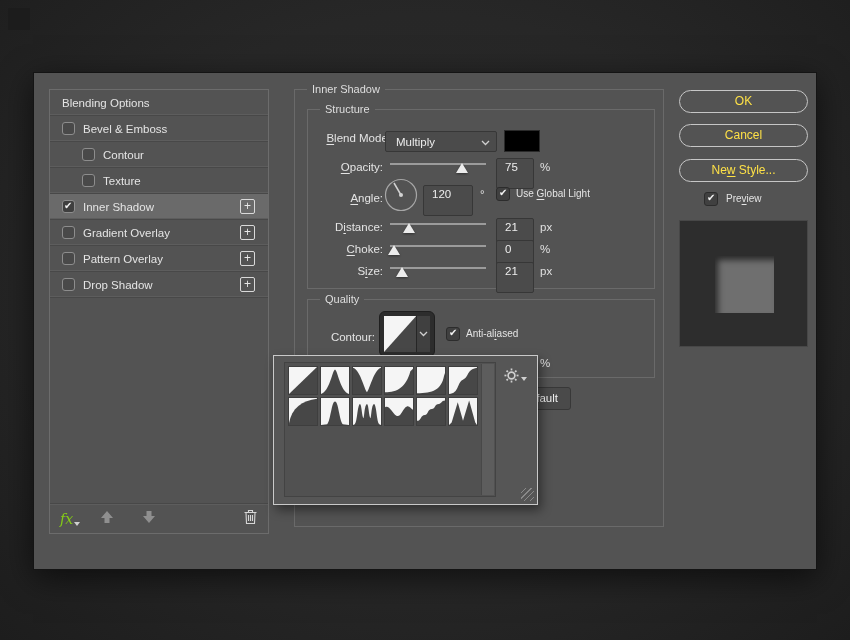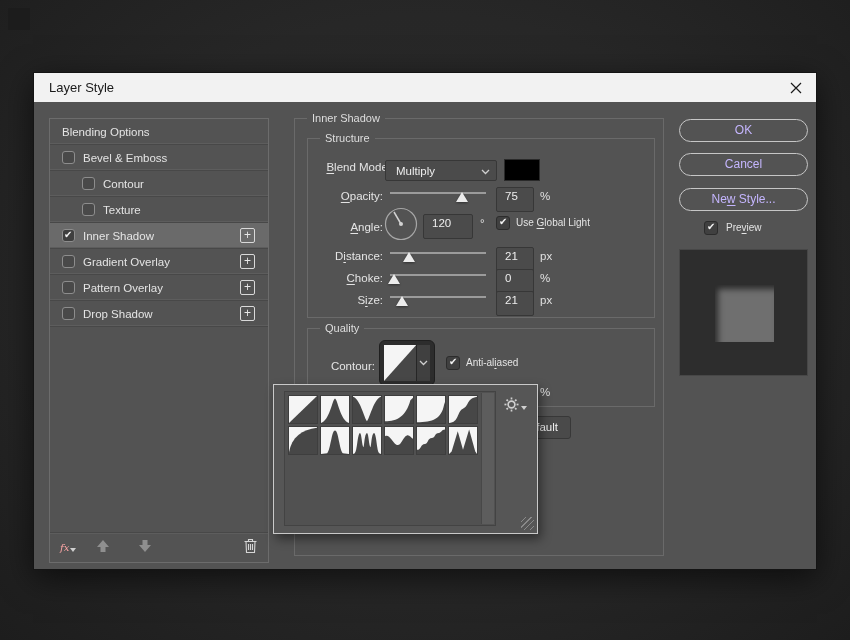--- a/index.html
+++ b/index.html
@@ -30,36 +30,36 @@
     border:1px solid #8d8d8d; margin-right:8px; position:relative; flex:0 0 auto; }
   .sb-check.checked { background:#3f3f3f; }
   .sb-check.checked::after { content:"✔"; position:absolute; left:1px; top:-1px;
     font-size:10px; color:#f2f2f2; }
   .plus-btn { position:absolute; right:13px; top:5px; width:15px; height:15px;
     border:1px solid #d9d9d9; border-radius:2px; color:#e9e9e9; font-size:12px;
     line-height:12px; text-align:center; }
   .sb-footer { position:absolute; left:0; right:0; bottom:0; height:30px;
     border-top:1px solid #484848; box-shadow:inset 0 1px 0 #5d5d5d;
     display:flex; align-items:center; padding:0 10px; gap:26px; }
-  .fx-label { font-family:"DejaVu Serif", serif; font-style:italic; font-size:10px;
-    color:#fca5a5; position:relative; }
+  .fx-label { font-family:"DejaVu Serif", serif; font-style:italic; font-size:14px;
+    color:#84cc16; position:relative; }
   .fx-label .caret { position:absolute; right:-7px; bottom:1px; width:0; height:0;
     border-left:3px solid transparent; border-right:3px solid transparent; border-top:4px solid #cfcfcf; }
   .trash-wrap { margin-left:auto; }
 
   
   .groupbox { position:absolute; border:1px solid #6a6a6a; }
   .groupbox > .legend { position:absolute; top:-7px; left:12px; background:#535353;
     padding:0 5px; font-size:11px; color:#dedede; white-space:nowrap; }
 
   .flabel { position:absolute; font-size:11.5px; color:#e4e4e4; text-align:right; }
   .flabel u, .mn u { text-decoration:underline; text-underline-offset:2px; }
   .unit { position:absolute; font-size:11.5px; color:#e0e0e0; }
 
-  .valbox { position:absolute; width:38px; height:25px; background:#4b4b4b;
+  .valbox { position:absolute; width:38px; height:31px; background:#4b4b4b;
     border:1px solid #373737; border-radius:2px; color:#ededed; font-size:11.5px;
     padding:2px 16px 0 8px; }
   .dropdown { position:absolute; width:112px; height:21px; background:#4b4b4b;
     border:1px solid #373737; border-radius:2px; color:#ededed; font-size:11.5px;
     display:flex; align-items:center; padding-left:10px; }
   .dropdown .chev { position:absolute; right:6px; top:8px; }
   .swatch { position:absolute; width:36px; height:22px; border:1px solid #2a2a2a; }
 
   .slider { position:absolute; width:96px; height:12px; }
   .slider .track { position:absolute; left:0; right:0; top:3px; height:2px; background:#9b9b9b; }
@@ -76,21 +76,21 @@
   
   .contour-btn { position:absolute; left:71px; top:11px; width:56px; height:46px;
     background:#2d2d2d; border:1px solid #1f1f1f; border-radius:6px; padding:4px; display:flex; }
   .contour-thumb { width:33px; height:36px; background:#f5f5f5; }
   .contour-thumb svg { display:block; width:100%; height:100%; }
   .contour-dd { width:14px; height:36px; background:#404040; border-left:1px solid #262626;
     display:flex; align-items:center; justify-content:center; }
 
   
   .pill-btn { position:absolute; left:645px; width:129px; height:23px; border:1px solid #c6c6c6;
-    border-radius:12px; background:transparent; color:#c4b5fd; font-size:12px;
+    border-radius:12px; background:transparent; color:#fde047; font-size:12px;
     font-family:"Liberation Sans", sans-serif; text-align:center; line-height:21px; }
   .preview-thumb { position:absolute; left:645px; top:147px; width:129px; height:127px;
     background:#2d2d2d; border:1px solid #474747; }
   .preview-inner { position:absolute; left:35px; top:35px; width:59px; height:57px;
     background:#6f6f6f; box-shadow:inset 4px 5px 6px -1px rgba(0,0,0,.62); }
 
   
   .default-btn { position:absolute; left:427px; top:314px; width:110px; height:23px;
     background:#4a4a4a; border:1px solid #383838; border-radius:3px; color:#f0f0f0;
     font-size:11.5px; text-align:right; padding:4px 12px 0 0; z-index:1; overflow:hidden; white-space:nowrap; }
@@ -113,28 +113,20 @@
   .grip { position:absolute; right:3px; bottom:3px; width:13px; height:13px;
     background:repeating-linear-gradient(135deg, transparent 0 3px, #8a8a8a 3px 4px); }
 </style>
 </head>
 <body>
 
 <div id="canvas">
   <div class="corner-square"></div>
 
   <div class="dialog">
-    <div class="titlebar">
-      <span class="title">Layer Style</span>
-      <span class="close-btn">
-        <svg width="12" height="12" viewBox="0 0 12 12">
-          <path d="M1,1 L11,11 M11,1 L1,11" stroke="#1a1a1a" stroke-width="1.2"></path>
-        </svg>
-      </span>
-    </div>
 
     <div class="body">
 
       <div class="sidebar">
         <div>
             <div class="sb-row">
               <span>Blending Options</span>
             </div>
             <div class="sb-row">
               <span class="sb-check"></span>

